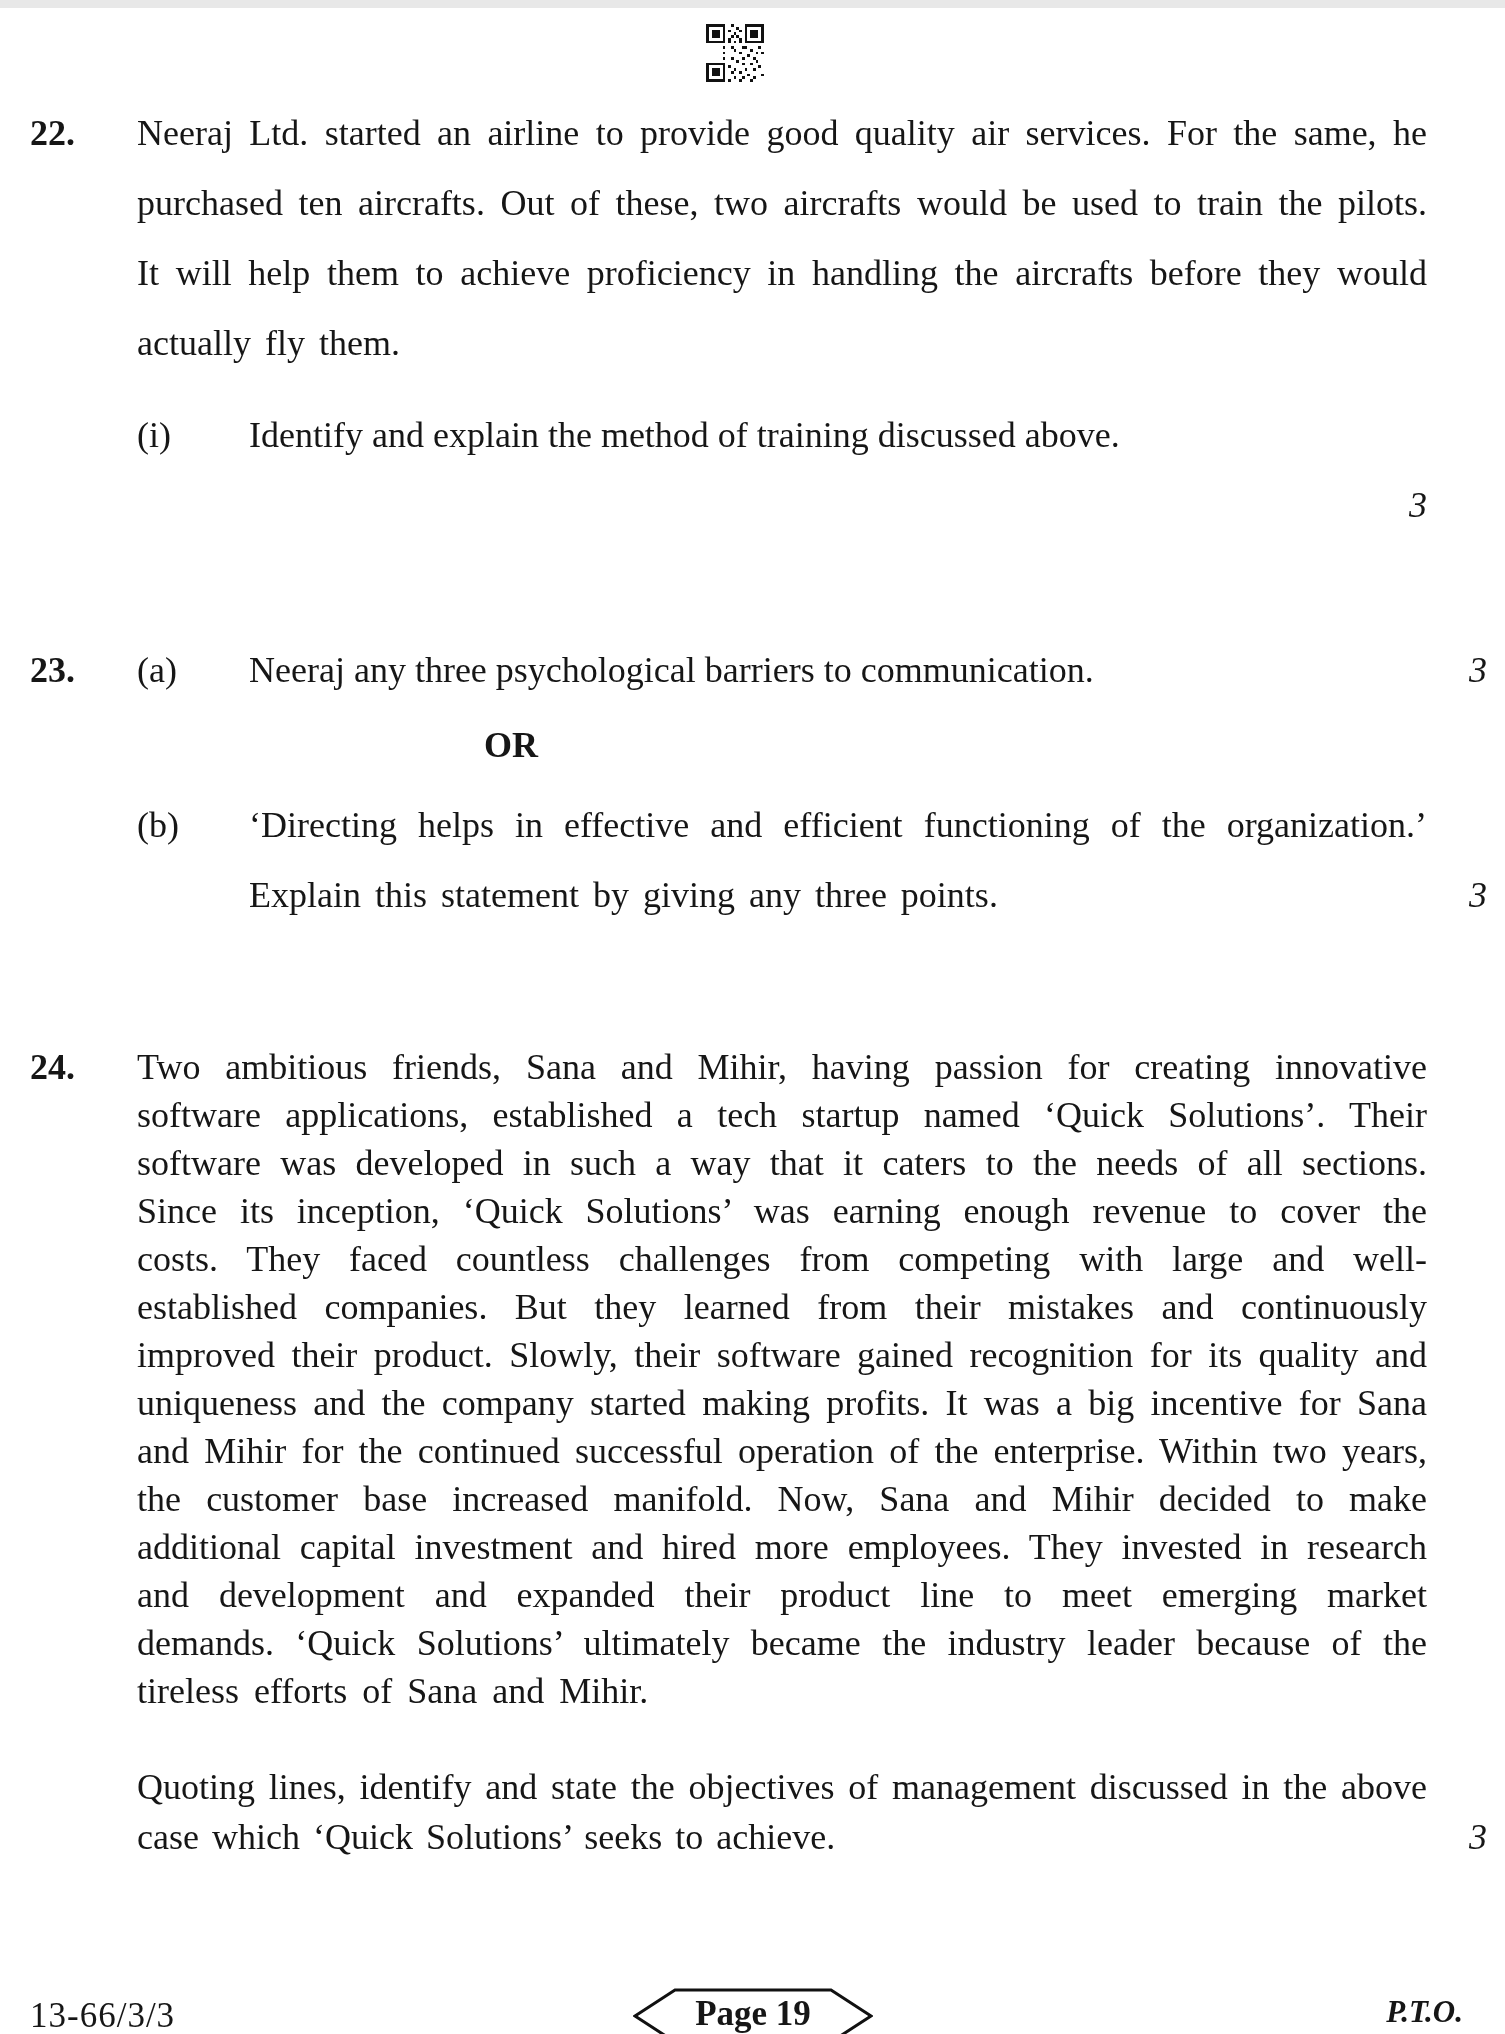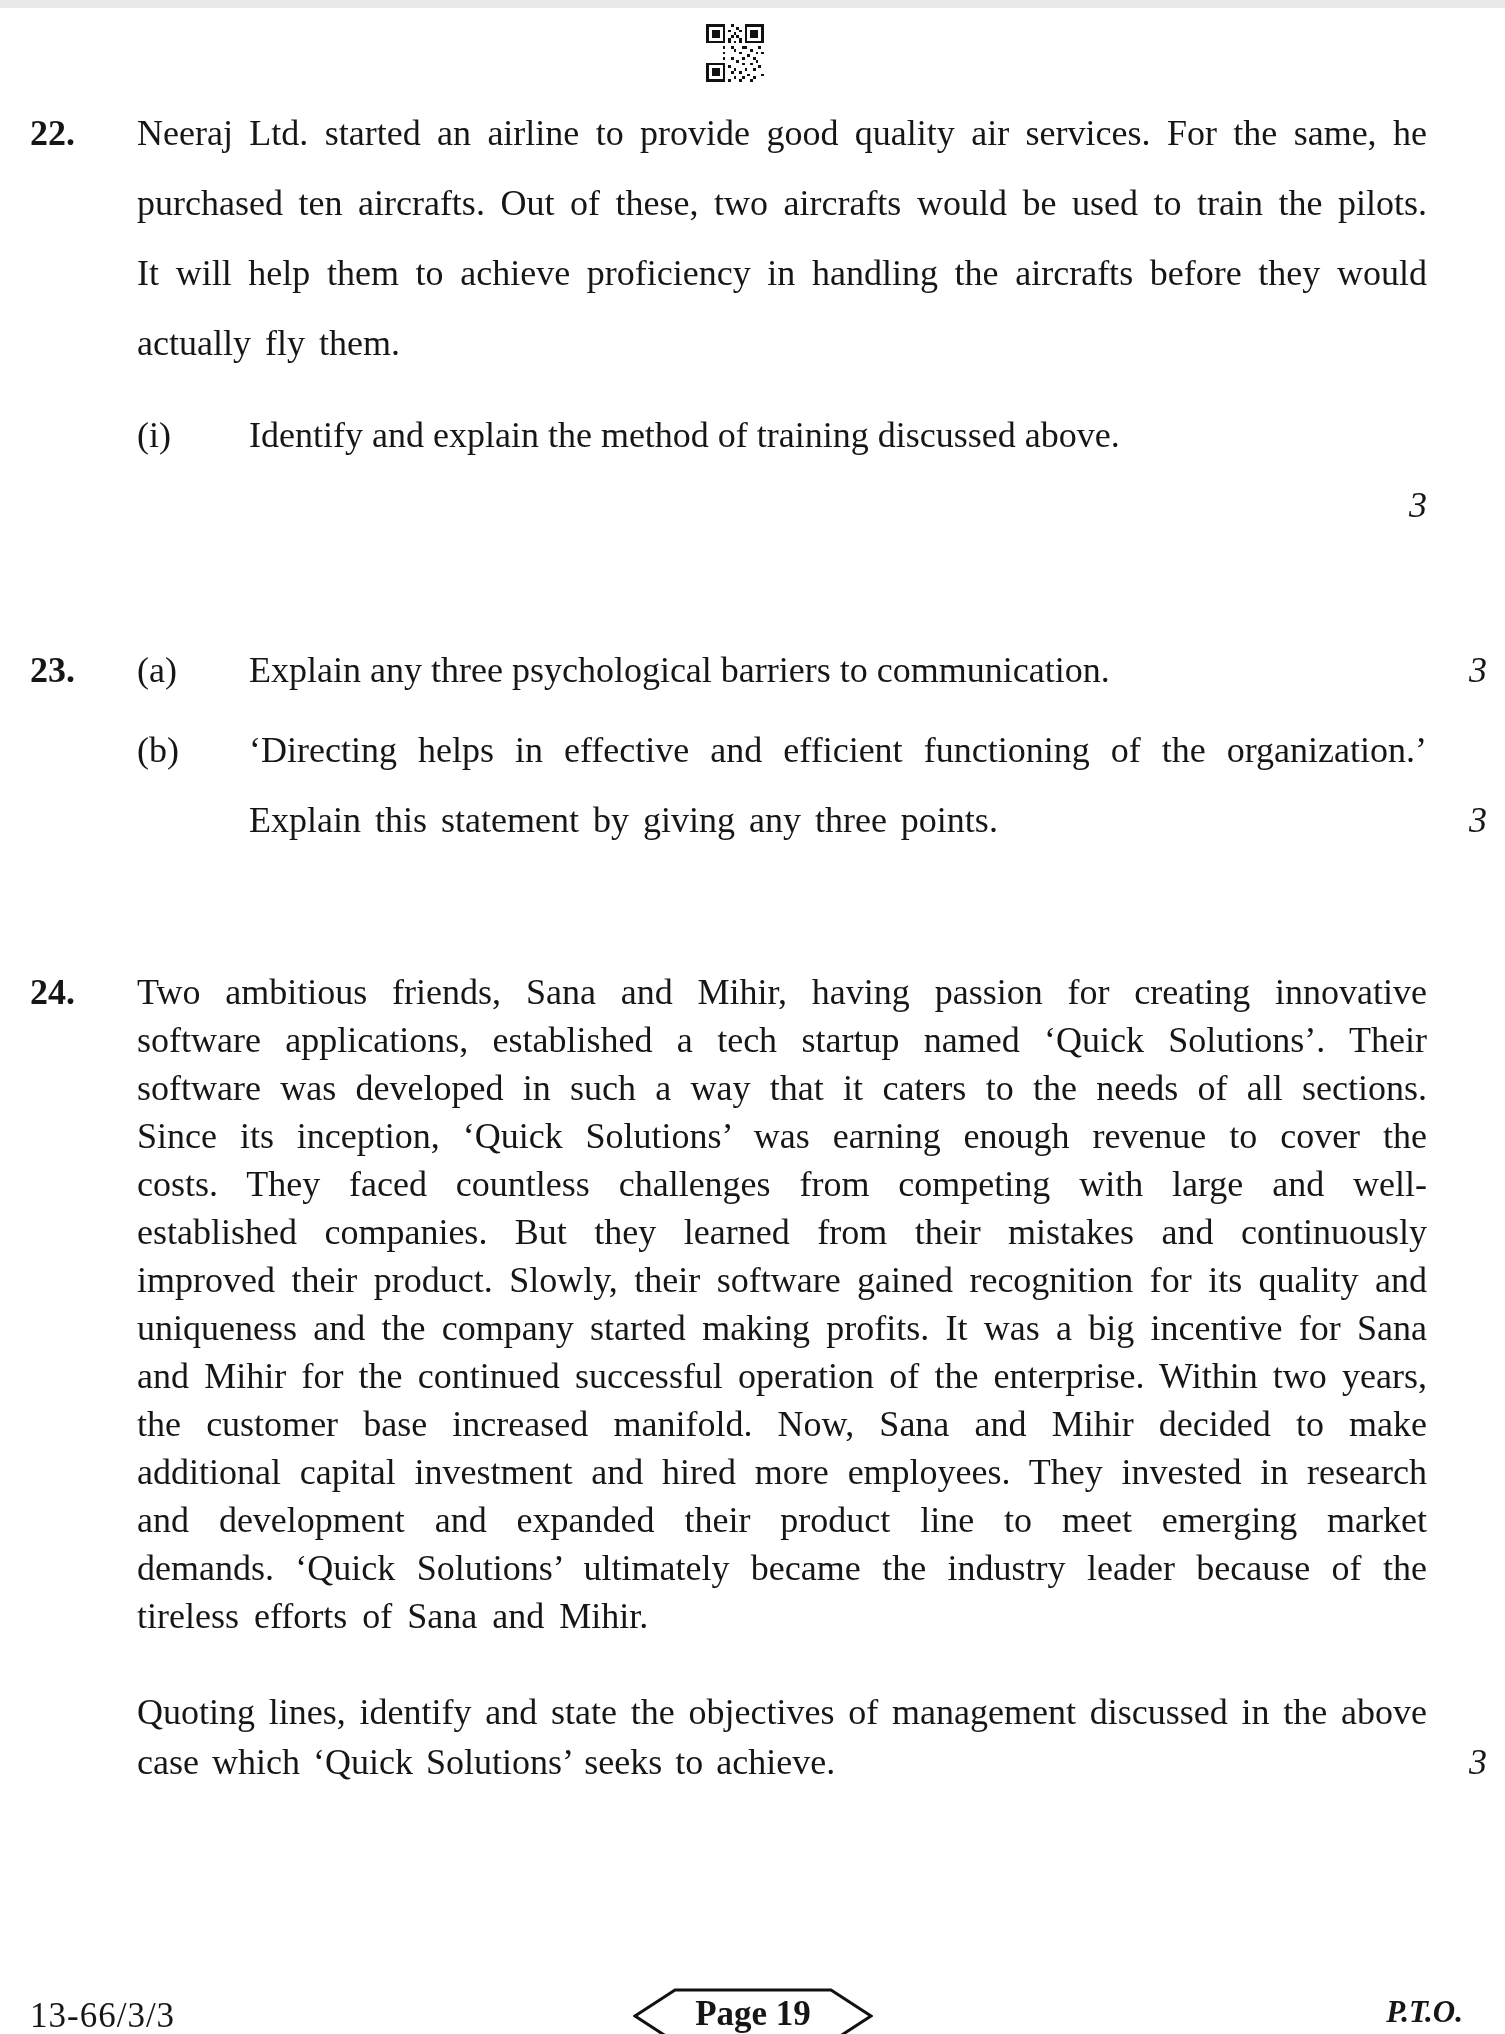--- a/index.html
+++ b/index.html
@@ -112,25 +112,30 @@
 
     <div class="row">
       <div></div>
       <div class="marks">3</div>
     </div>
 
     <div class="row mt95">
       <div class="qnum">23.</div>
       <div class="sub">
         <div class="lh70">(a)</div>
-        <div class="lh70">Explain any three psychological barriers to communication.</div>
+        <div class="lh70">Neeraj any three psychological barriers to communication.</div>
       </div>
       <div class="marks">3</div>
     </div>
 
+    <div class="row mt5">
+      <div></div>
+      <div><span class="or" style="display:inline-block;">OR</span></div>
+      <div></div>
+    </div>
 
     <div class="row mt10">
       <div></div>
       <div class="sub">
         <div class="lh70">(b)</div>
         <div class="lh70 justify ws5">‘Directing helps in effective and efficient functioning of the organization.’ Explain this statement by giving any three points.</div>
       </div>
       <div class="marks">3</div>
     </div>
 

